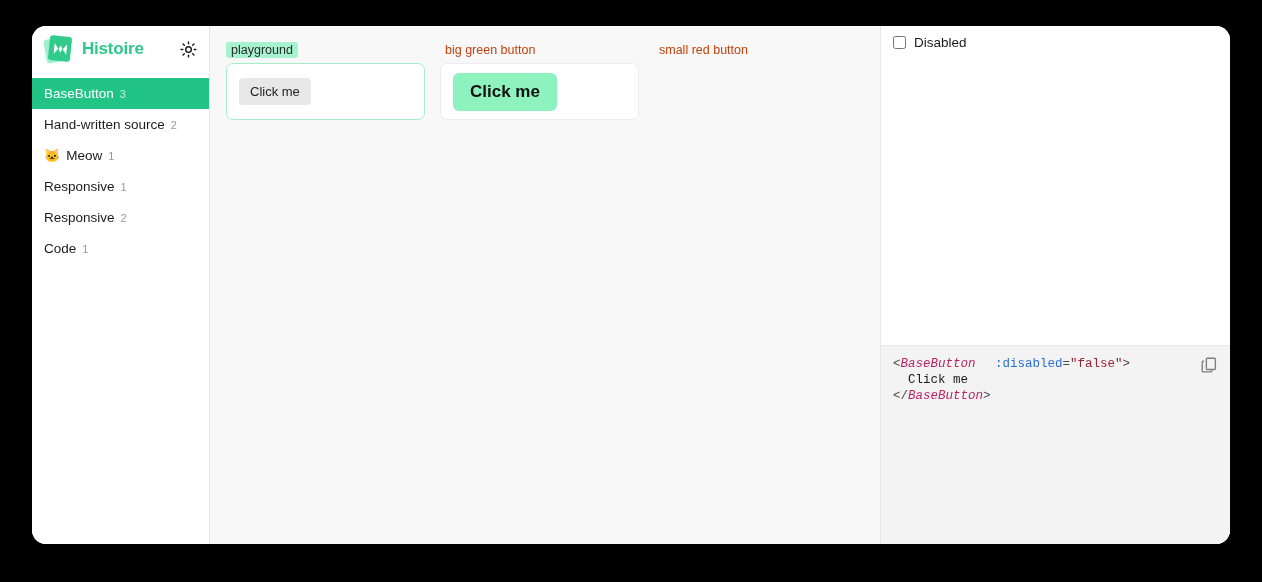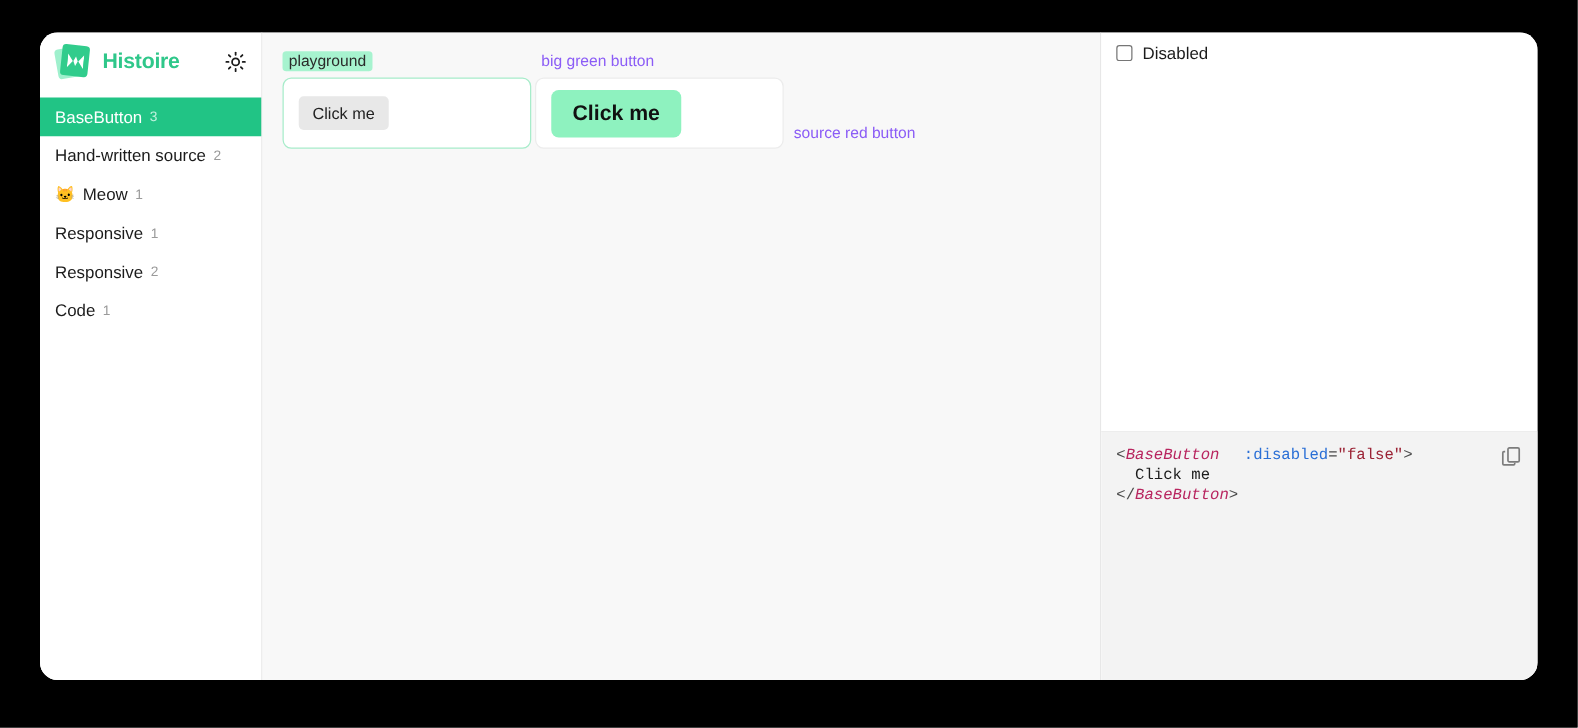--- a/index.html
+++ b/index.html
@@ -115,29 +115,29 @@
   #main {
     flex: 1 1 auto;
     background: #f8f8f8;
     border-right: 1px solid #e7e7e7;
     padding: 14px 12px 0 16px;
     overflow: hidden;
   }
 
   #story-grid {
     display: flex;
-    gap: 3px;
-    align-items: flex-end;
+    gap: 15px;
+    align-items: flex-start;
   }
 
   .story-cell { width: 199px; }
 
   .story-title {
     font-size: 12.5px;
-    color: #8b5cf6;
+    color: #c2410c;
     margin-bottom: 5px;
     padding: 1px 5px;
     display: inline-block;
     border-radius: 3px;
     white-space: nowrap;
   }
   .story-title.highlight {
     background: #a7f3cf;
     color: #2a2a2a;
   }
@@ -320,21 +320,21 @@
       </div>
 
       <div class="story-cell">
         <div class="story-title">big green button</div>
         <div class="story-card">
           <button class="btn-green">Click me</button>
         </div>
       </div>
 
       <div class="story-cell">
-        <div class="story-title">source red button</div>
+        <div class="story-title">small red button</div>
       </div>
 
     </div>
   </main>
 
   <section id="right-panel">
 
     <div id="controls-pane">
       <label class="control-row">
         <input type="checkbox" style="">

